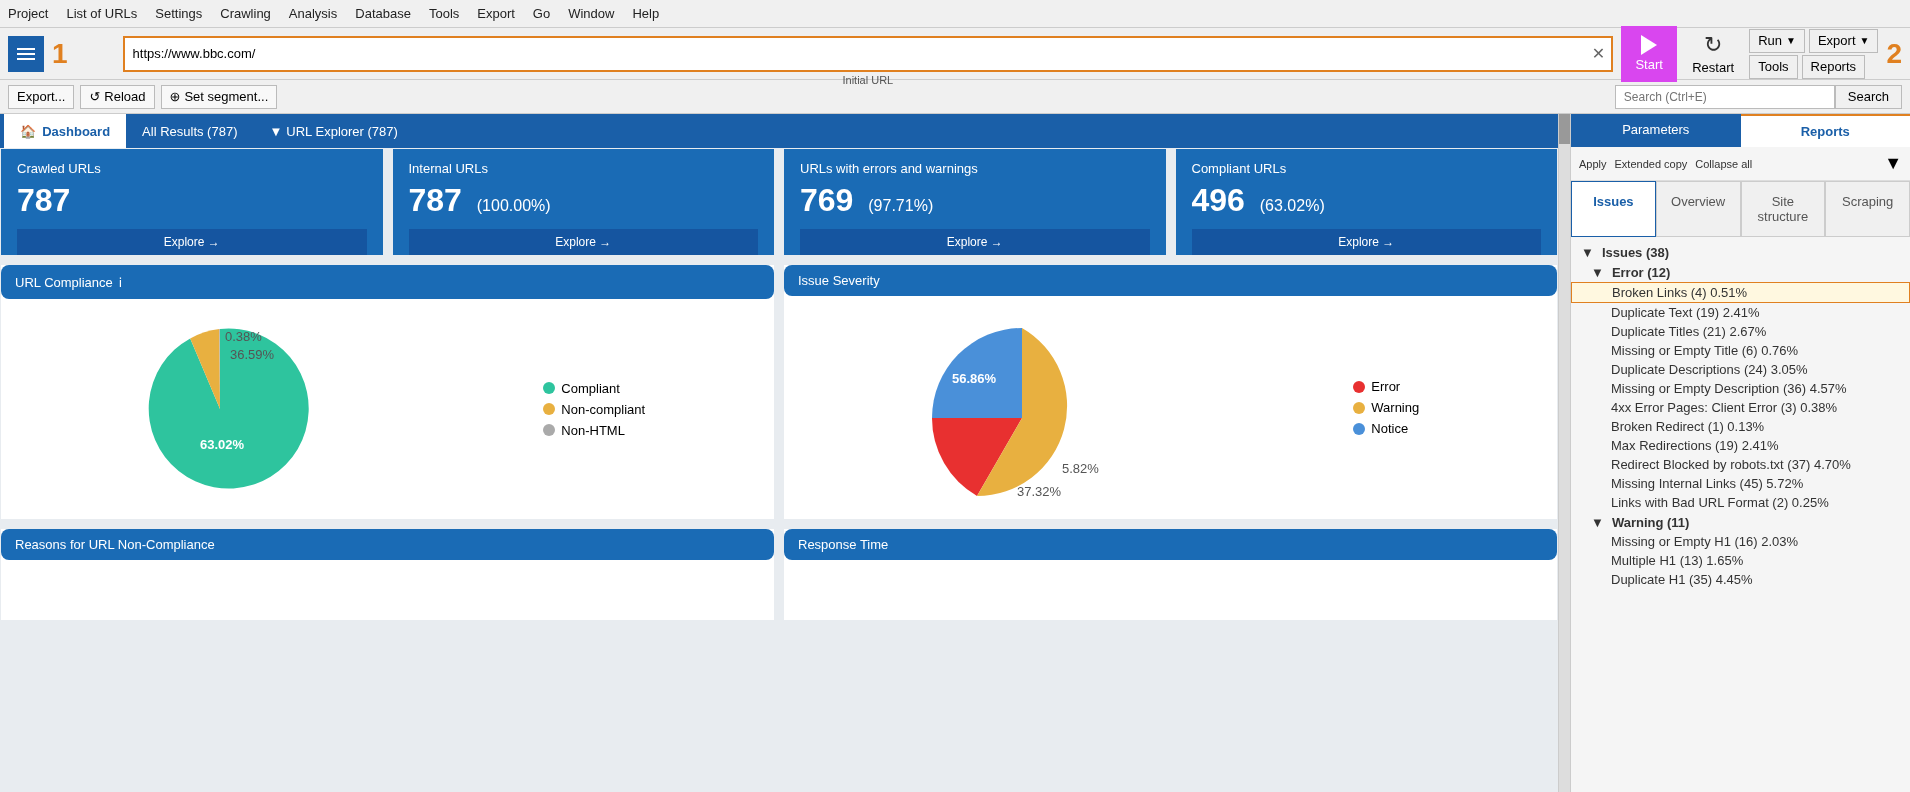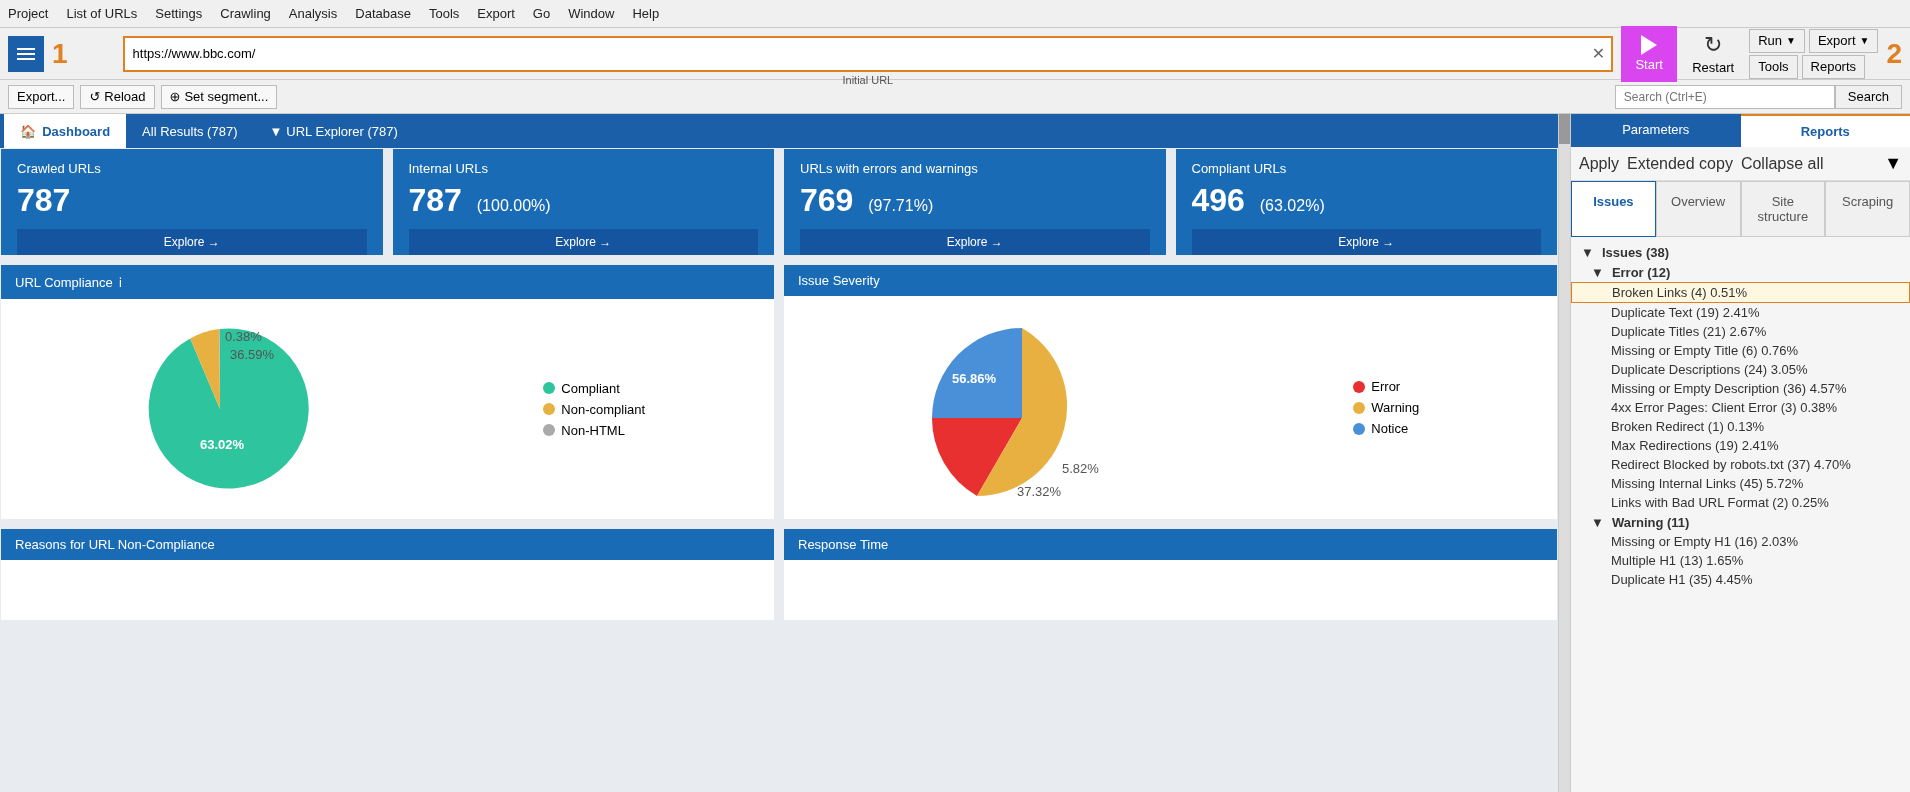--- a/index.html
+++ b/index.html
@@ -51,42 +51,42 @@
     .stats-row { display: grid; grid-template-columns: repeat(4, 1fr); gap: 10px; }
     .stat-card { background: #1a6bb5; color: white; padding: 12px 16px 0 16px; display: flex; flex-direction: column; }
     .stat-title { font-size: 13px; margin-bottom: 6px; }
     .stat-value { font-size: 32px; font-weight: bold; }
     .stat-value span { font-size: 16px; font-weight: normal; margin-left: 6px; }
     .stat-explore { background: #1555a0; color: white; border: none; cursor: pointer; width: 100%; padding: 6px; margin-top: 10px; font-size: 12px; text-align: center; }
 
     
     .charts-row { display: grid; grid-template-columns: 1fr 1fr; gap: 10px; }
     .chart-card { background: white; display: flex; flex-direction: column; }
-    .chart-title { background: #1a6bb5; color: white; padding: 8px 14px; font-size: 13px; display: flex; align-items: center; gap: 6px; }
+    .chart-title { background: #1a6bb5; color: white; padding: 8px 14px; font-size: 13px; display: flex; align-items: center; gap: 6px; border-radius: 8px; }
     .chart-body { padding: 12px; display: flex; align-items: center; justify-content: space-around; flex: 1; min-height: 220px; }
 
     
     .pie-container { position: relative; width: 180px; height: 180px; }
     .pie-label-group { display: flex; flex-direction: column; gap: 6px; }
     .legend-item { display: flex; align-items: center; gap: 6px; font-size: 12px; }
     .legend-dot { width: 12px; height: 12px; border-radius: 50%; flex-shrink: 0; }
 
     
     .bottom-row { display: grid; grid-template-columns: 1fr 1fr; gap: 10px; }
     .bottom-card { background: white; display: flex; flex-direction: column; min-height: 70px; }
 
     
     .right-panel { width: 340px; background: #f5f5f5; border-left: 1px solid #ccc; display: flex; flex-direction: column; overflow: hidden; }
     .right-tabs { display: flex; background: #1a5fa8; }
     .right-tab { flex: 1; text-align: center; padding: 8px; color: white; cursor: pointer; font-size: 13px; }
     .right-tab.active { background: white; color: #1a5fa8; font-weight: bold; border-top: 2px solid #e08020; }
 
     
     .right-toolbar { display: flex; align-items: center; padding: 6px 8px; gap: 8px; border-bottom: 1px solid #ddd; }
-    .right-toolbar-btn { font-size: 16px; cursor: pointer; color: #333; background: none; border: none; }
+    .right-toolbar-btn { font-size: 11px; cursor: pointer; color: #333; background: none; border: none; }
     .right-toolbar-dropdown { margin-left: auto; font-size: 18px; cursor: pointer; }
     .issue-tab { flex: 1; text-align: center; padding: 12px 4px; cursor: pointer; font-size: 12px; border: 1px solid #ccc; background: #f0f0f0; color: #555; }
     .issue-tab.active { background: white; color: #1a5fa8; border-bottom: none; font-weight: bold; border: 1px solid #1a5fa8; }
 
     
     .tree-list { flex: 1; overflow-y: auto; padding: 4px 0; }
     .tree-section { padding: 4px 8px 2px 10px; font-size: 12px; font-weight: bold; color: #333; display: flex; align-items: center; gap: 4px; cursor: pointer; }
     .tree-subsection { padding: 3px 8px 2px 20px; font-size: 12px; font-weight: bold; color: #333; display: flex; align-items: center; gap: 4px; cursor: pointer; }
     .tree-child { padding: 2px 8px 2px 36px; font-size: 11px; color: #333; cursor: pointer; display: flex; align-items: center; gap: 4px; }
 

